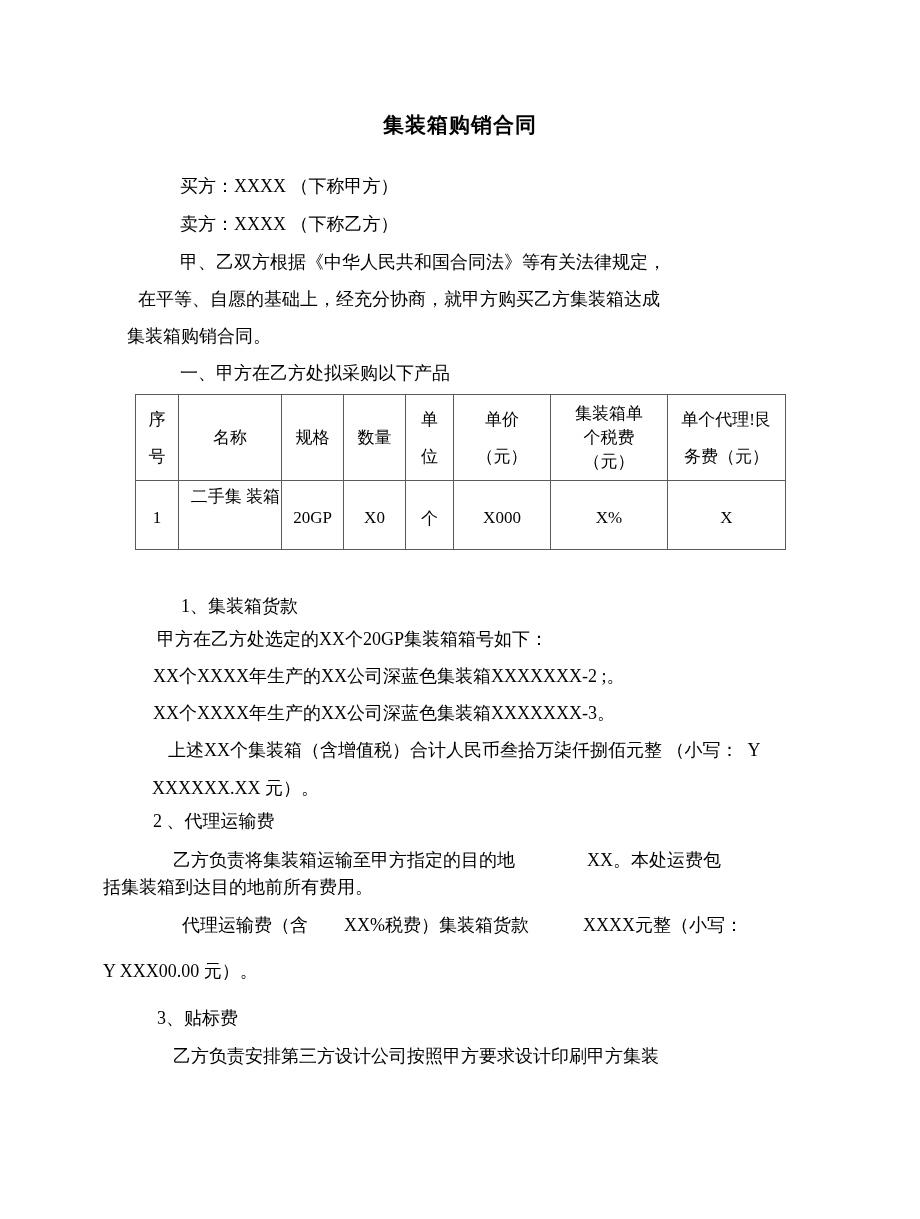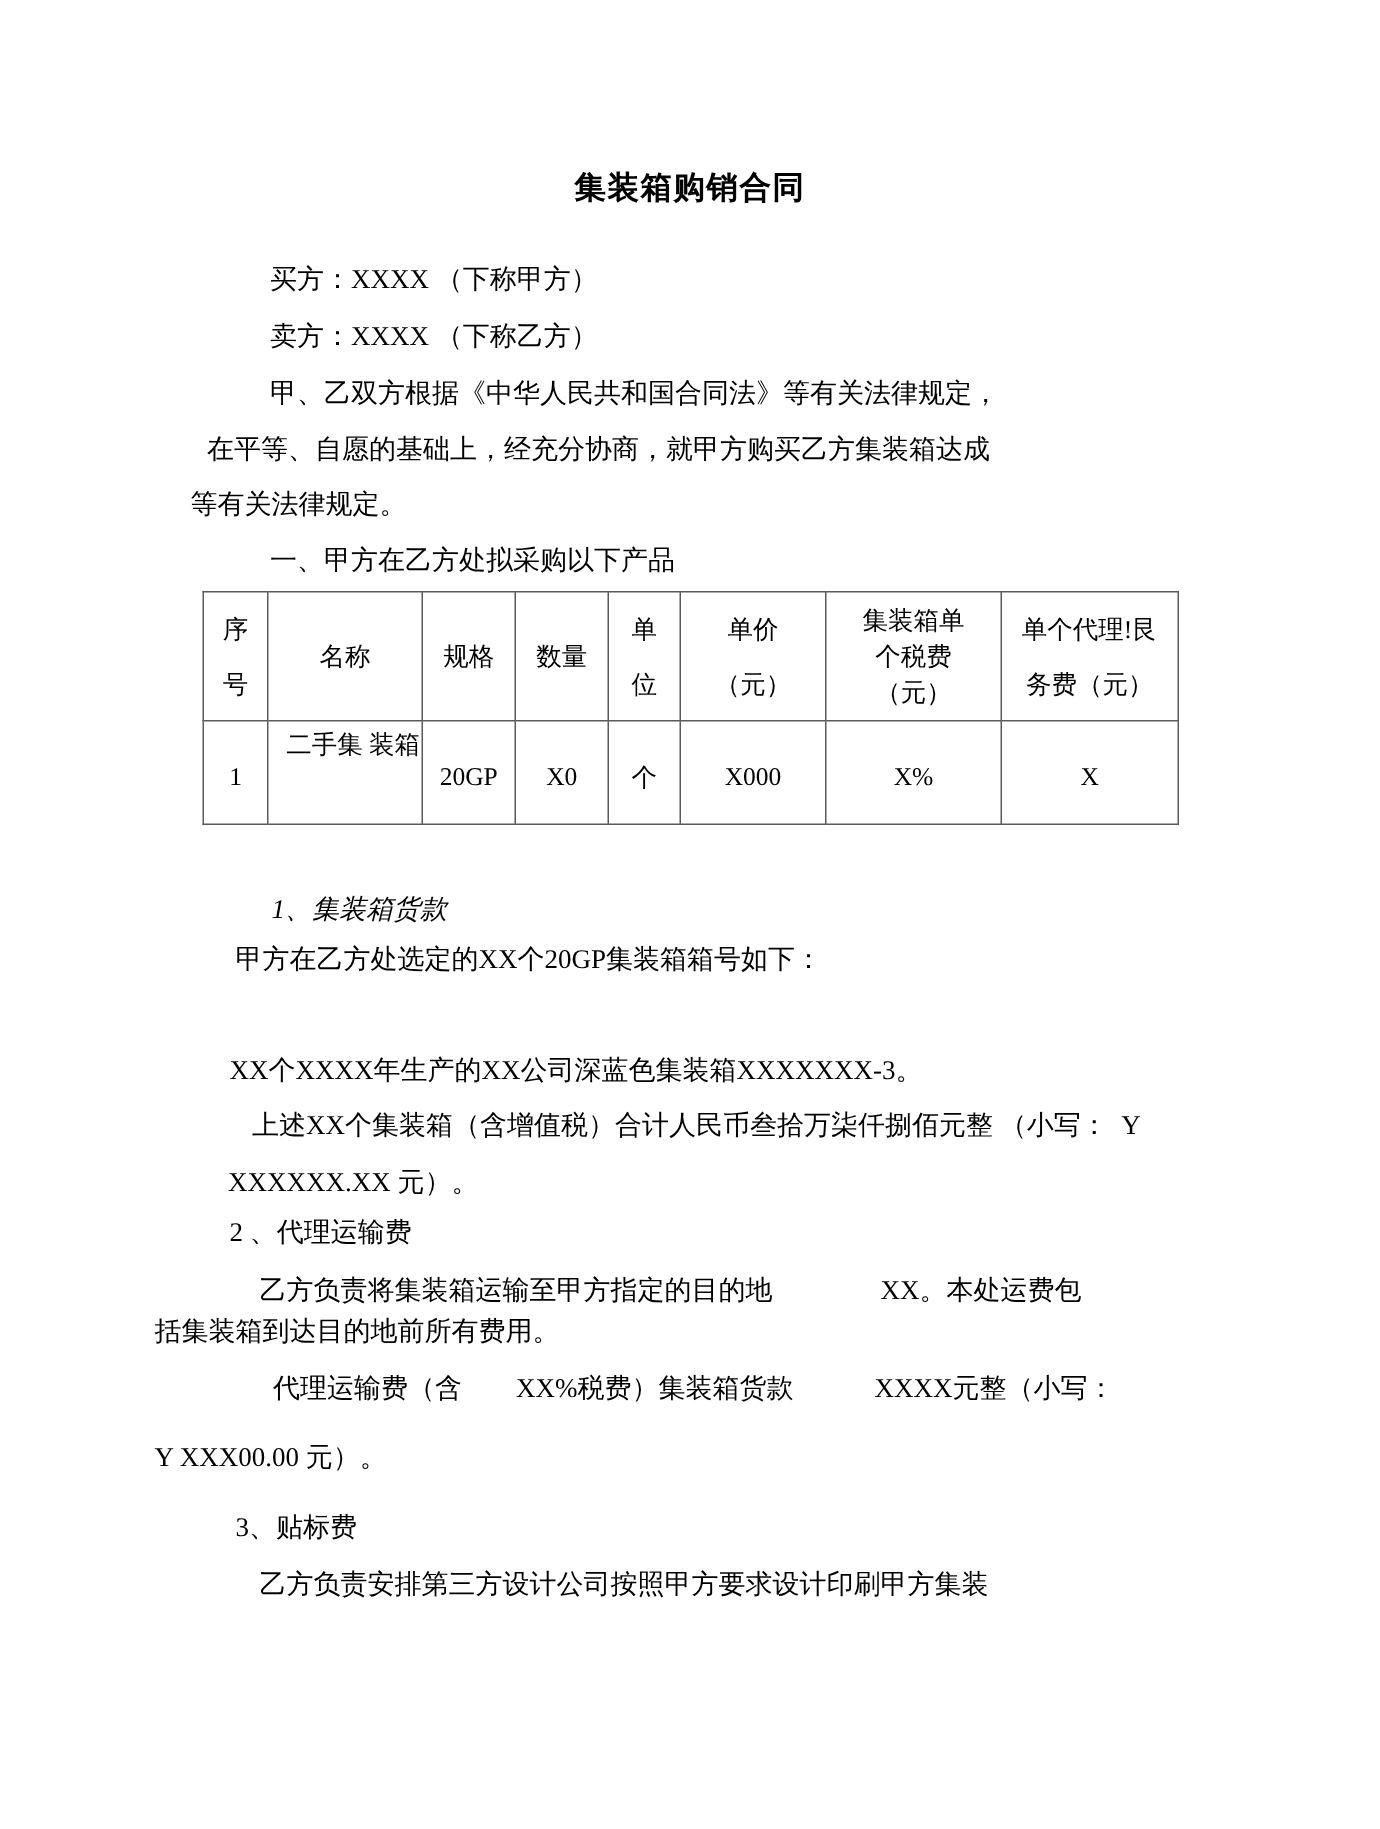--- a/index.html
+++ b/index.html
@@ -51,21 +51,21 @@
 
 <div class="page">
 
   <h1 class="doc-title">集装箱购销合同</h1>
 
   <div class="tline" style="left:180px; top:176px;">买方：XXXX （下称甲方）</div>
   <div class="tline" style="left:180px; top:214px;">卖方：XXXX （下称乙方）</div>
 
   <div class="tline" style="left:180px; top:252px;">甲、乙双方根据《中华人民共和国合同法》等有关法律规定，</div>
   <div class="tline" style="left:138px; top:289px;">在平等、自愿的基础上，经充分协商，就甲方购买乙方集装箱达成</div>
-  <div class="tline" style="left:127px; top:326px;">等有关法律规定。</div>
+  <div class="tline" style="left:127px; top:326px;">集装箱购销合同。</div>
 
   <div class="tline" style="left:180px; top:363px;">一、甲方在乙方处拟采购以下产品</div>
 
   <table class="items-table">
     <colgroup>
       <col style="width:43px">
         <col style="width:103px">
         <col style="width:62px">
         <col style="width:62px">
       <col style="width:48px">
@@ -112,22 +112,23 @@
       <td class="val">20GP</td>
       <td class="val">X0</td>
       <td class="val">个</td>
       <td class="val">X000</td>
       <td class="val">X%</td>
       <td class="val">X</td>
     </tr>
   </tbody>
     </table>
 
-  <div class="tline" style="left:181px; top:596px;font-style:italic;">1、集装箱货款</div>
+  <div class="tline" style="left:181px; top:596px;">1、集装箱货款</div>
   <div class="tline" style="left:157px; top:629px;">甲方在乙方处选定的XX个20GP集装箱箱号如下：</div>
+  <div class="tline" style="left:153px; top:666px;">XX个XXXX年生产的XX公司深蓝色集装箱XXXXXXX-2 ;。</div>
   <div class="tline" style="left:153px; top:703px;">XX个XXXX年生产的XX公司深蓝色集装箱XXXXXXX-3。</div>
   <div class="tline" style="left:168px; top:740px;">上述XX个集装箱（含增值税）合计人民币叁拾万柒仟捌佰元整 （小写：  Y</div>
   <div class="tline" style="left:152px; top:778px;">XXXXXX.XX 元）。</div>
 
   <div class="tline" style="left:153px; top:811px;">2 、代理运输费</div>
   <div class="tline" style="left:173px; top:850px;">乙方负责将集装箱运输至甲方指定的目的地　　　　XX。本处运费包</div>
   <div class="tline" style="left:103px; top:877px;">括集装箱到达目的地前所有费用。</div>
   <div class="tline" style="left:182px; top:915px;">代理运输费（含　　XX%税费）集装箱货款　　　XXXX元整（小写：</div>
   <div class="tline" style="left:103px; top:961px;">Y XXX00.00 元）。</div>
 

